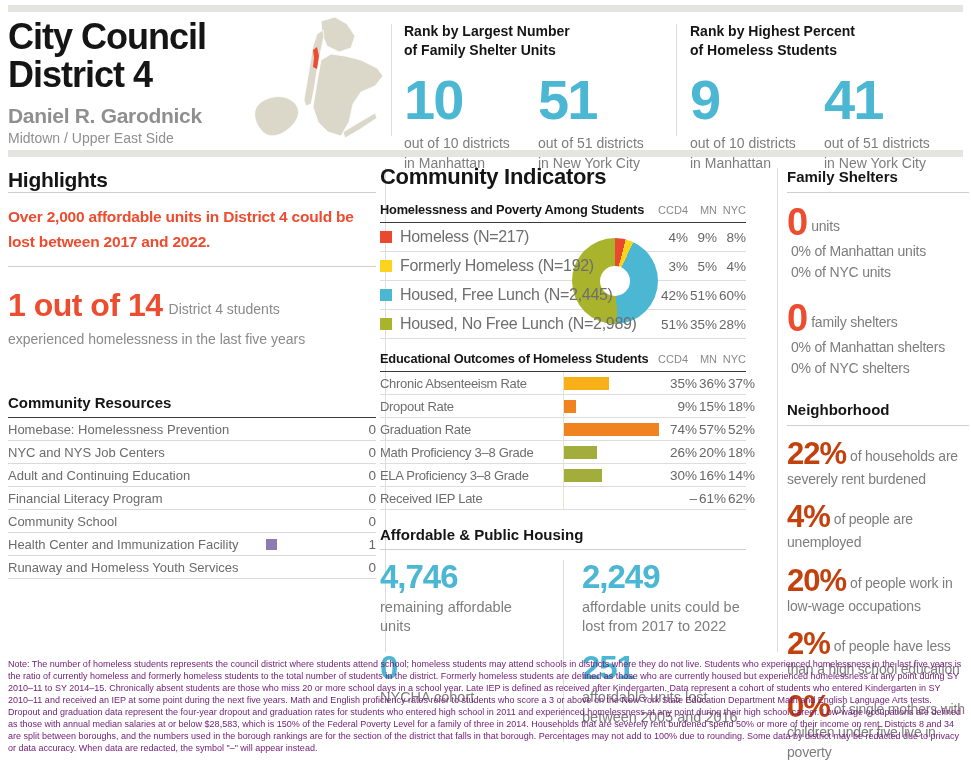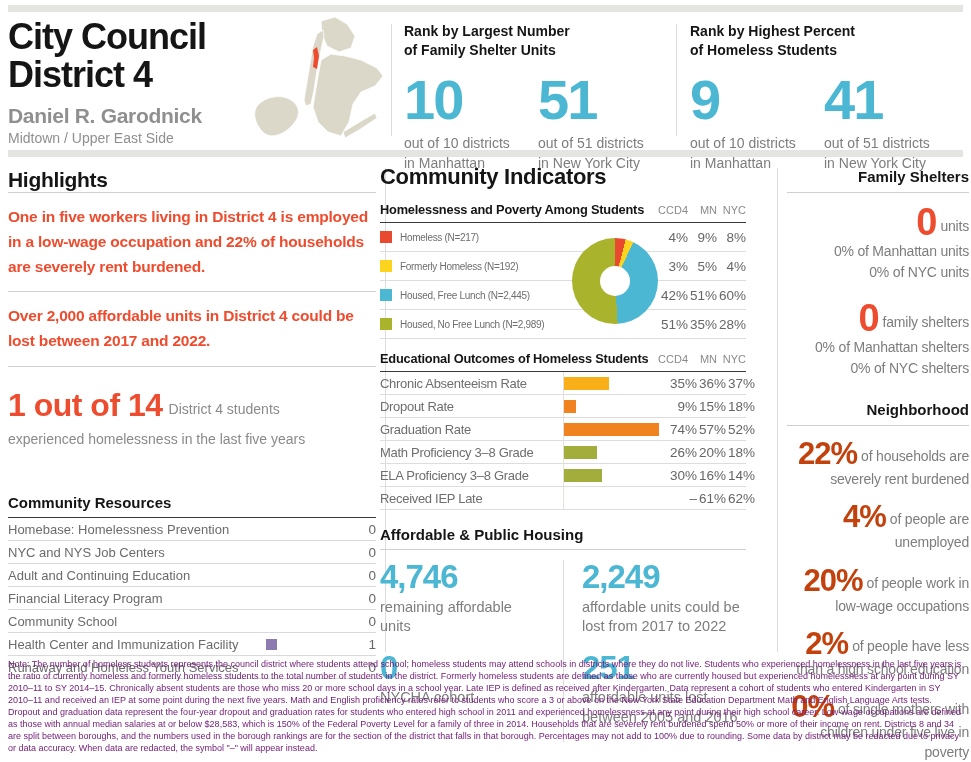--- a/index.html
+++ b/index.html
@@ -21,21 +21,21 @@
   .rank { position:absolute; top:22px; width:268px; }
   .rank-head { font-size:14px; font-weight:bold; color:#151515; white-space:pre-line; line-height:1.35; }
   .rank-stats { display:flex; margin-top:12px; }
   .rank-stat { width:134px; }
   .rank-num { font-size:56px; font-weight:bold; color:#4bb7d3; line-height:1.0; letter-spacing:-2px; }
   .rank-cap { font-size:14px; color:#7d7d7d; white-space:pre-line; line-height:1.45; margin-top:5px; }
 
   
   .col-left { position:absolute; left:8px; top:168px; width:368px; }
   .col-mid  { position:absolute; left:380px; top:164px; width:366px; }
-  .col-right{ position:absolute; left:787px; top:168px; width:182px;text-align:right; }
+  .col-right{ position:absolute; left:787px; top:168px; width:182px; }
 
   h2.section { font-size:21px; font-weight:bold; color:#151515; letter-spacing:-0.3px; }
   .col-left h2.section { padding-bottom:0; border-bottom:1px solid #cfcfcf; }
 
   .hl-p { font-size:15.5px; font-weight:bold; color:#ee4c2e; line-height:1.62; letter-spacing:-0.2px;
           padding:11px 0 12px; border-bottom:1px solid #cfcfcf; }
   .hl-stat { margin-top:14px; color:#8a8a8a; font-size:14px; line-height:1.5; }
   .hl-big { font-size:32px; font-weight:bold; color:#ee4c2e; letter-spacing:-0.5px; margin-right:6px; vertical-align:-2px; }
 
   .cr { margin-top:44px; }
@@ -49,21 +49,21 @@
   
   .tbl-head { display:flex; align-items:baseline; border-bottom:1px solid #3a3a3a; padding-bottom:5px; margin-top:12px; }
   .tbl-title { font-size:12.8px; font-weight:bold; color:#151515; letter-spacing:-0.2px; white-space:nowrap; flex:1; }
   .cols { display:flex; }
   .colh { font-size:11px; color:#8a8a8a; text-align:right; }
   .c1 { width:34px; } .c2 { width:29px; } .c3 { width:29px; }
 
   .ptable { position:relative; }
   .prow { display:flex; align-items:center; height:29px; border-bottom:1px solid #ddd; }
   .sq { width:12px; height:12px; flex:none; position:relative; z-index:2; }
-  .plabel { font-size:10px; color:#6e6e6e; margin-left:8px; letter-spacing:-0.3px; position:relative; z-index:2; white-space:nowrap; }
+  .plabel { font-size:16px; color:#6e6e6e; margin-left:8px; letter-spacing:-0.3px; position:relative; z-index:2; white-space:nowrap; }
   .vals { display:flex; margin-left:auto; position:relative; z-index:2; }
   .val { font-size:13.5px; color:#666; text-align:right; }
   .donut { position:absolute; left:192px; top:15px; width:86px; height:86px; border-radius:50%; z-index:1; }
   .donut .hole { position:absolute; left:50%; top:50%; width:30px; height:30px; margin:-15px 0 0 -15px; border-radius:50%; background:#fff; }
 
   .orow { display:flex; align-items:center; height:23px; border-bottom:1px solid #ddd; }
   .olabel { width:183px; flex:none; font-size:13px; color:#6e6e6e; letter-spacing:-0.3px; white-space:nowrap; }
   .barzone { width:100px; flex:none; align-self:stretch; display:flex; align-items:center; border-left:1px solid #e6e2d8; }
   .bar { height:13px; }
 
@@ -154,21 +154,20 @@
 in New York City</div>
       </div>
     </div>
   </section>
 
   <div class="vdiv" style="left:385px; top:168px; height:484px;"></div>
   <div class="vdiv" style="left:777px; top:168px; height:484px;"></div>
 
   <div class="col-left">
     <h2 class="section">Highlights</h2>
-    <p class="hl-p">One in five workers living in District 4 is employed in a low-wage occupation and 22% of households are severely rent burdened.</p>
     <p class="hl-p">Over 2,000 affordable units in District 4 could be lost between 2017 and 2022.</p>
     <div class="hl-stat">
       <span class="hl-big">1 out of 14</span><span>District 4 students</span>
       <div>experienced homelessness in the last five years</div>
     </div>
 
     <div class="cr">
       <div class="cr-head">Community Resources</div>
       <div class="cr-row">
         <span class="cr-label">Homebase: Homelessness Prevention</span>

